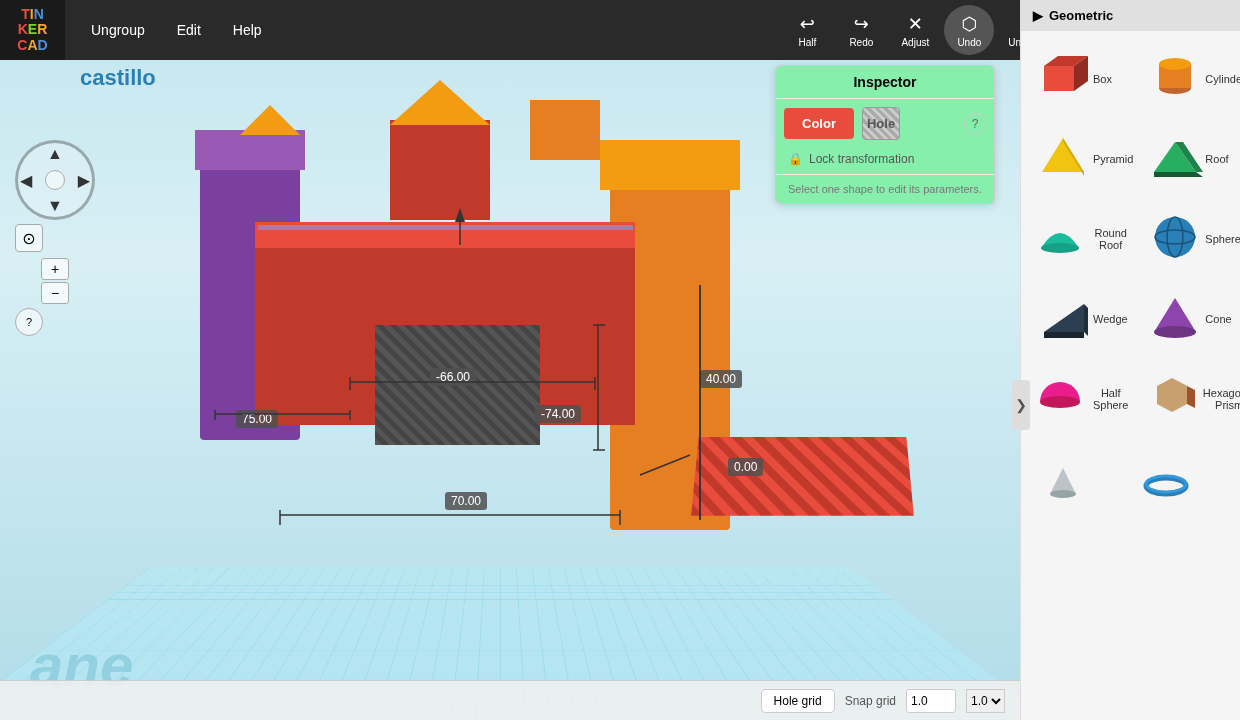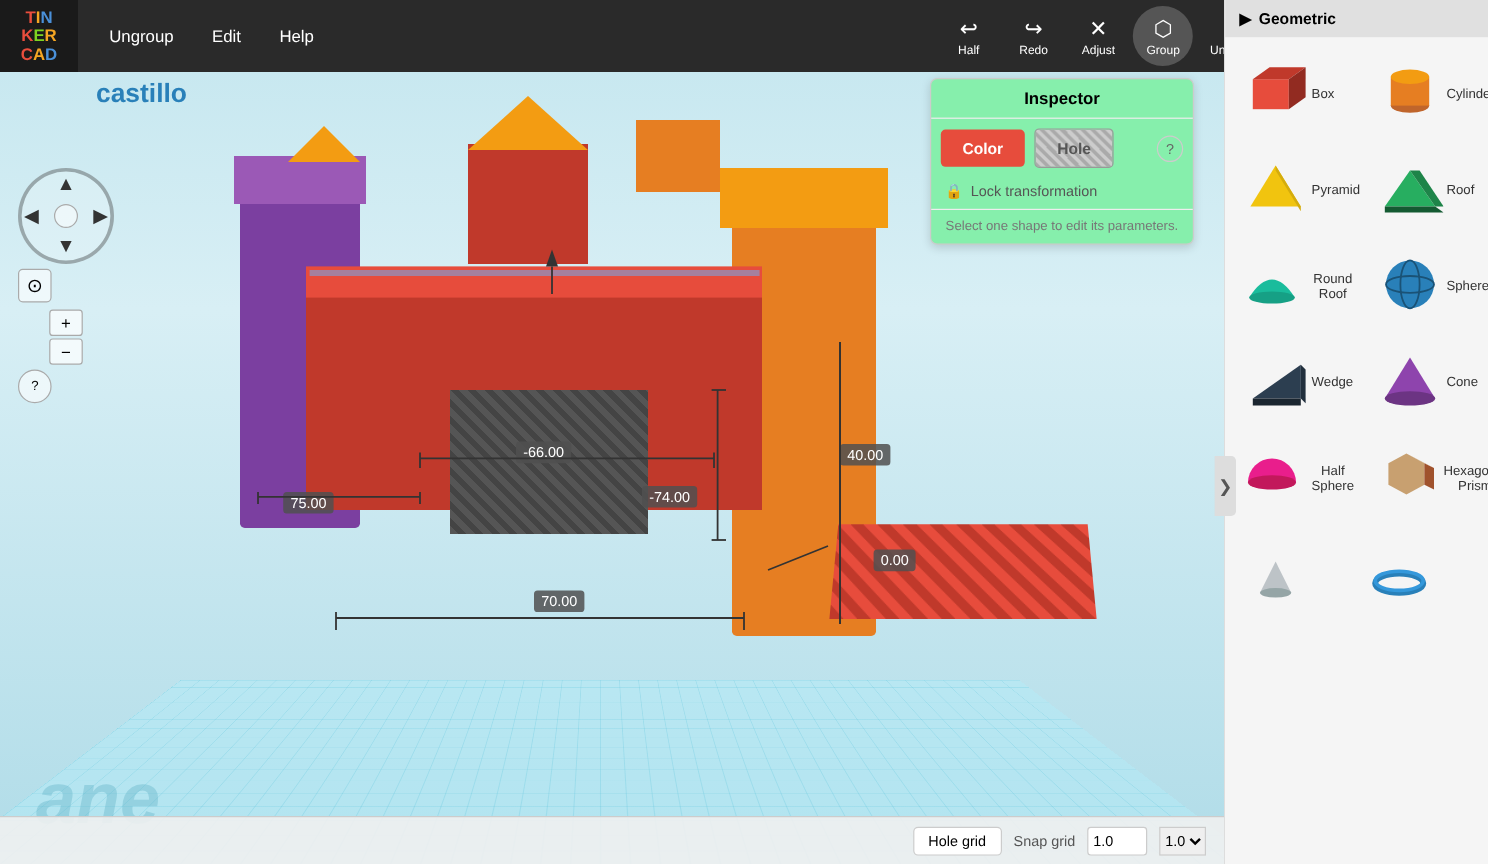--- a/index.html
+++ b/index.html
@@ -177,21 +177,21 @@
     }
     .color-btn {
       background: #e74c3c; color: white; border: none; border-radius: 4px;
       padding: 8px 18px; font-size: 13px; cursor: pointer; font-weight: bold;
     }
     .hole-btn {
       background: repeating-linear-gradient(
         45deg, #aaa 0, #aaa 3px, #ccc 3px, #ccc 6px
       );
       border: 1px solid #999; border-radius: 4px;
-      padding: 8px 18px; font-size: 13px; cursor: pointer; font-weight: bold; color: #555;
+      padding: 8px 4px; font-size: 13px; cursor: pointer; font-weight: bold; color: #555;
     }
     .help-btn {
       margin-left: auto; width: 22px; height: 22px; border: 1px solid #ccc;
       border-radius: 50%; font-size: 12px; display: flex; align-items: center;
       justify-content: center; cursor: pointer; color: #666;
     }
     .lock-row {
       display: flex; align-items: center; gap: 6px; padding: 4px 12px 8px;
       font-size: 12px; color: #555; cursor: pointer;
     }
@@ -256,21 +256,21 @@
     <div class="toolbar-btn">
       <span class="icon">↪</span>
       <span>Redo</span>
     </div>
     <div class="toolbar-btn">
       <span class="icon">✕</span>
       <span>Adjust</span>
     </div>
     <div class="toolbar-btn active" style="background:#555; border-radius:50%; width:50px; height:50px;">
       <span class="icon">⬡</span>
-      <span>Group</span>
+      <span>Undo</span>
     </div>
     <div class="toolbar-btn">
       <span class="icon">△</span>
       <span>Ungroup</span>
     </div>
 
     <div style="display:flex; gap:6px; margin-left:10px; align-items:center;">
       <svg width="28" height="28">
         <rect x="2" y="2" width="11" height="11" fill="none" stroke="white" stroke-width="1.5"></rect>
         <rect x="15" y="2" width="11" height="11" fill="none" stroke="white" stroke-width="1.5"></rect>

